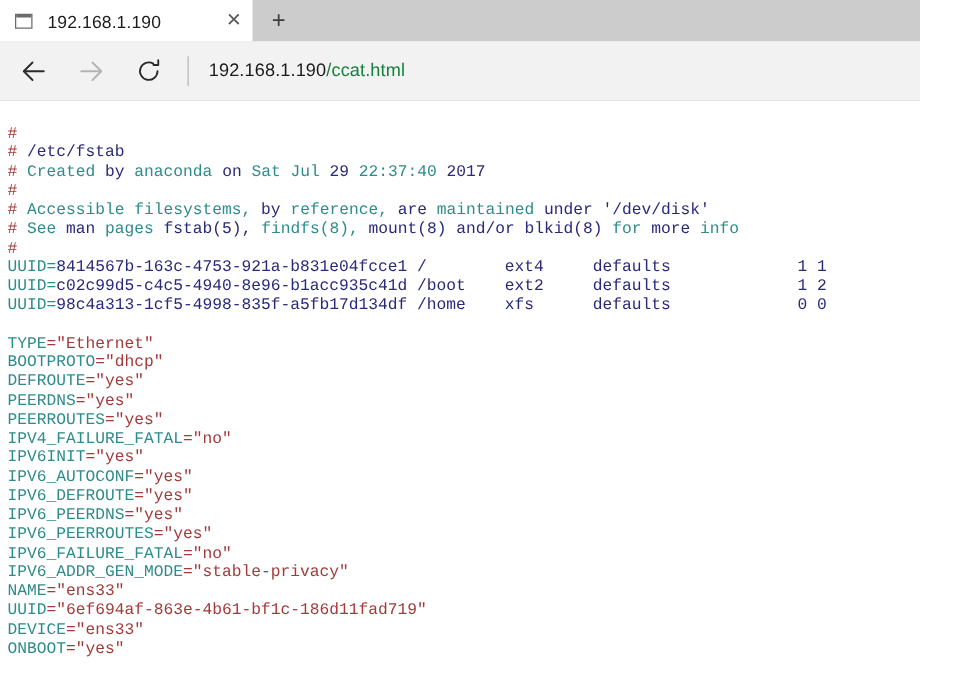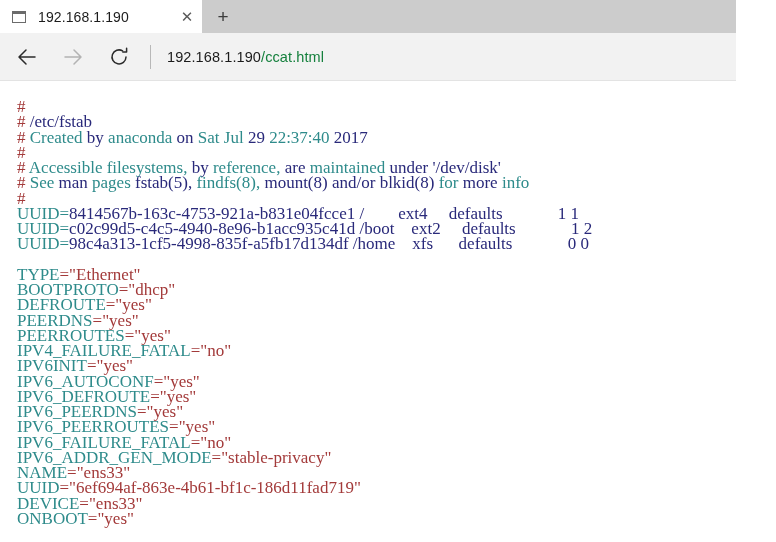--- a/index.html
+++ b/index.html
@@ -153,23 +153,23 @@
   
   .viewport {
     flex: 1 1 auto;
     background: #ffffff;
     overflow: hidden;
     position: relative;
   }
 
   pre.terminal {
     margin: 0;
-    padding: 18px 0 0 17px;
-    font-family: Liberation Serif, serif;
-    font-size: 17px;
+    padding: 18px 0 0 6px;
+    font-family: Liberation Mono, monospace;
+    font-size: 13px;
     line-height: 15.25px;
     white-space: pre;
     color: #1a1a8c;
   }
 
   
   .c-hash   { color: #a33a3a; }   
   .c-red    { color: #a33a3a; }
   .c-teal   { color: #2e8b8b; }
   .c-navy   { color: #29297a; }

